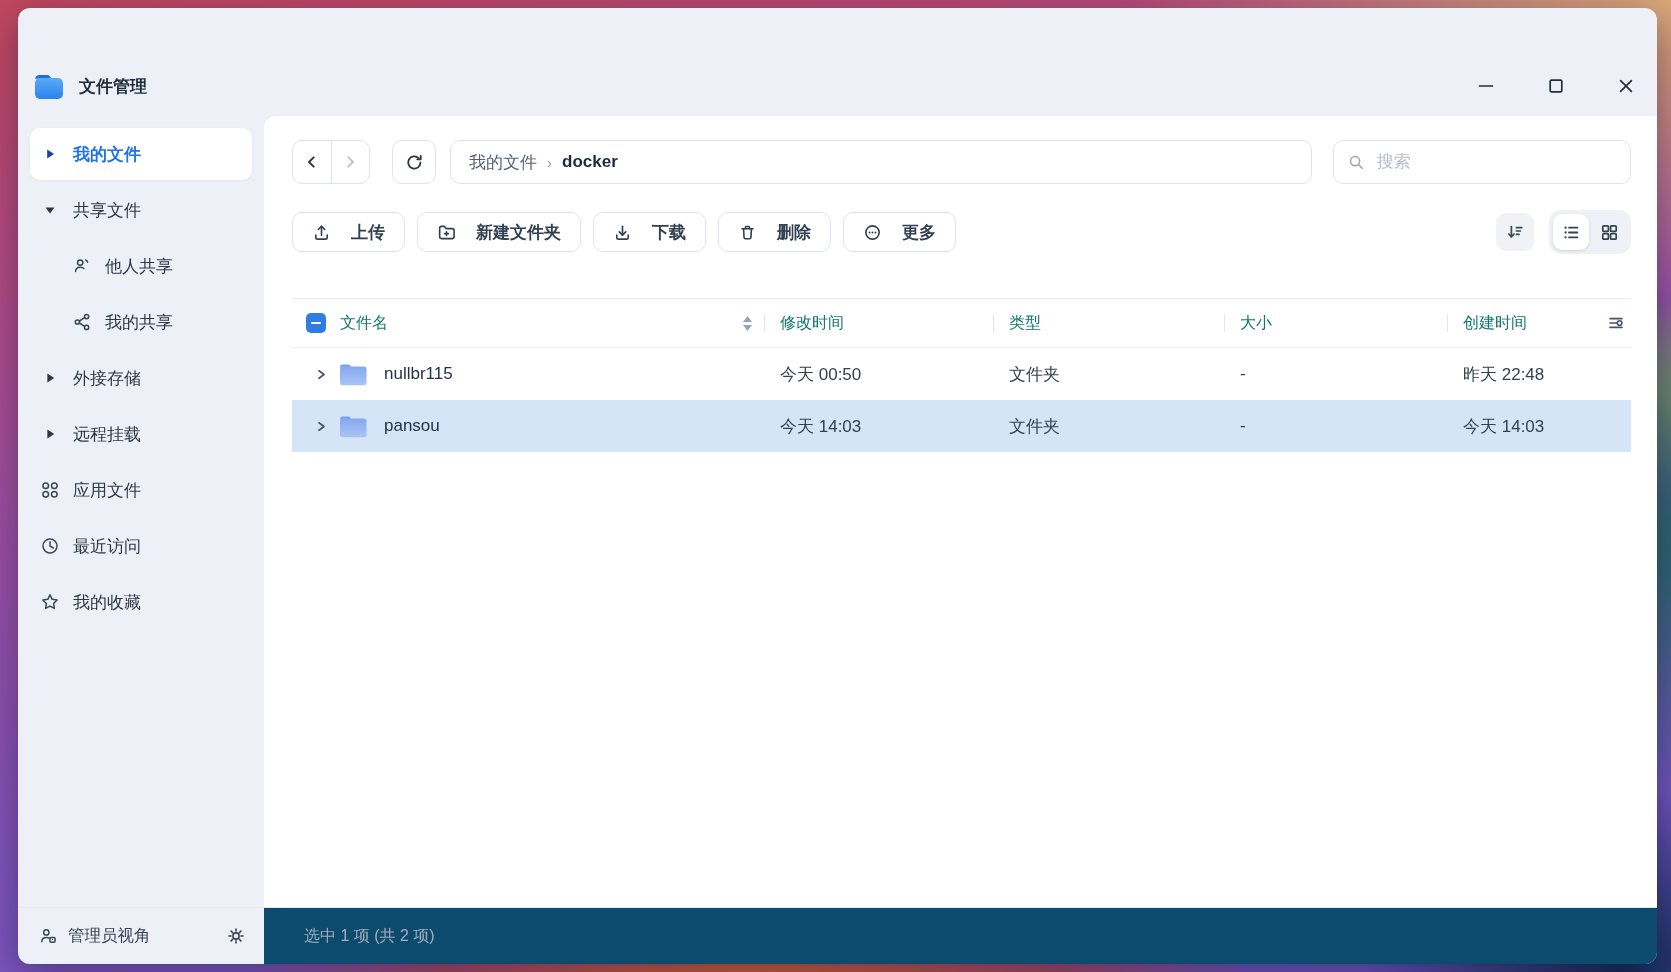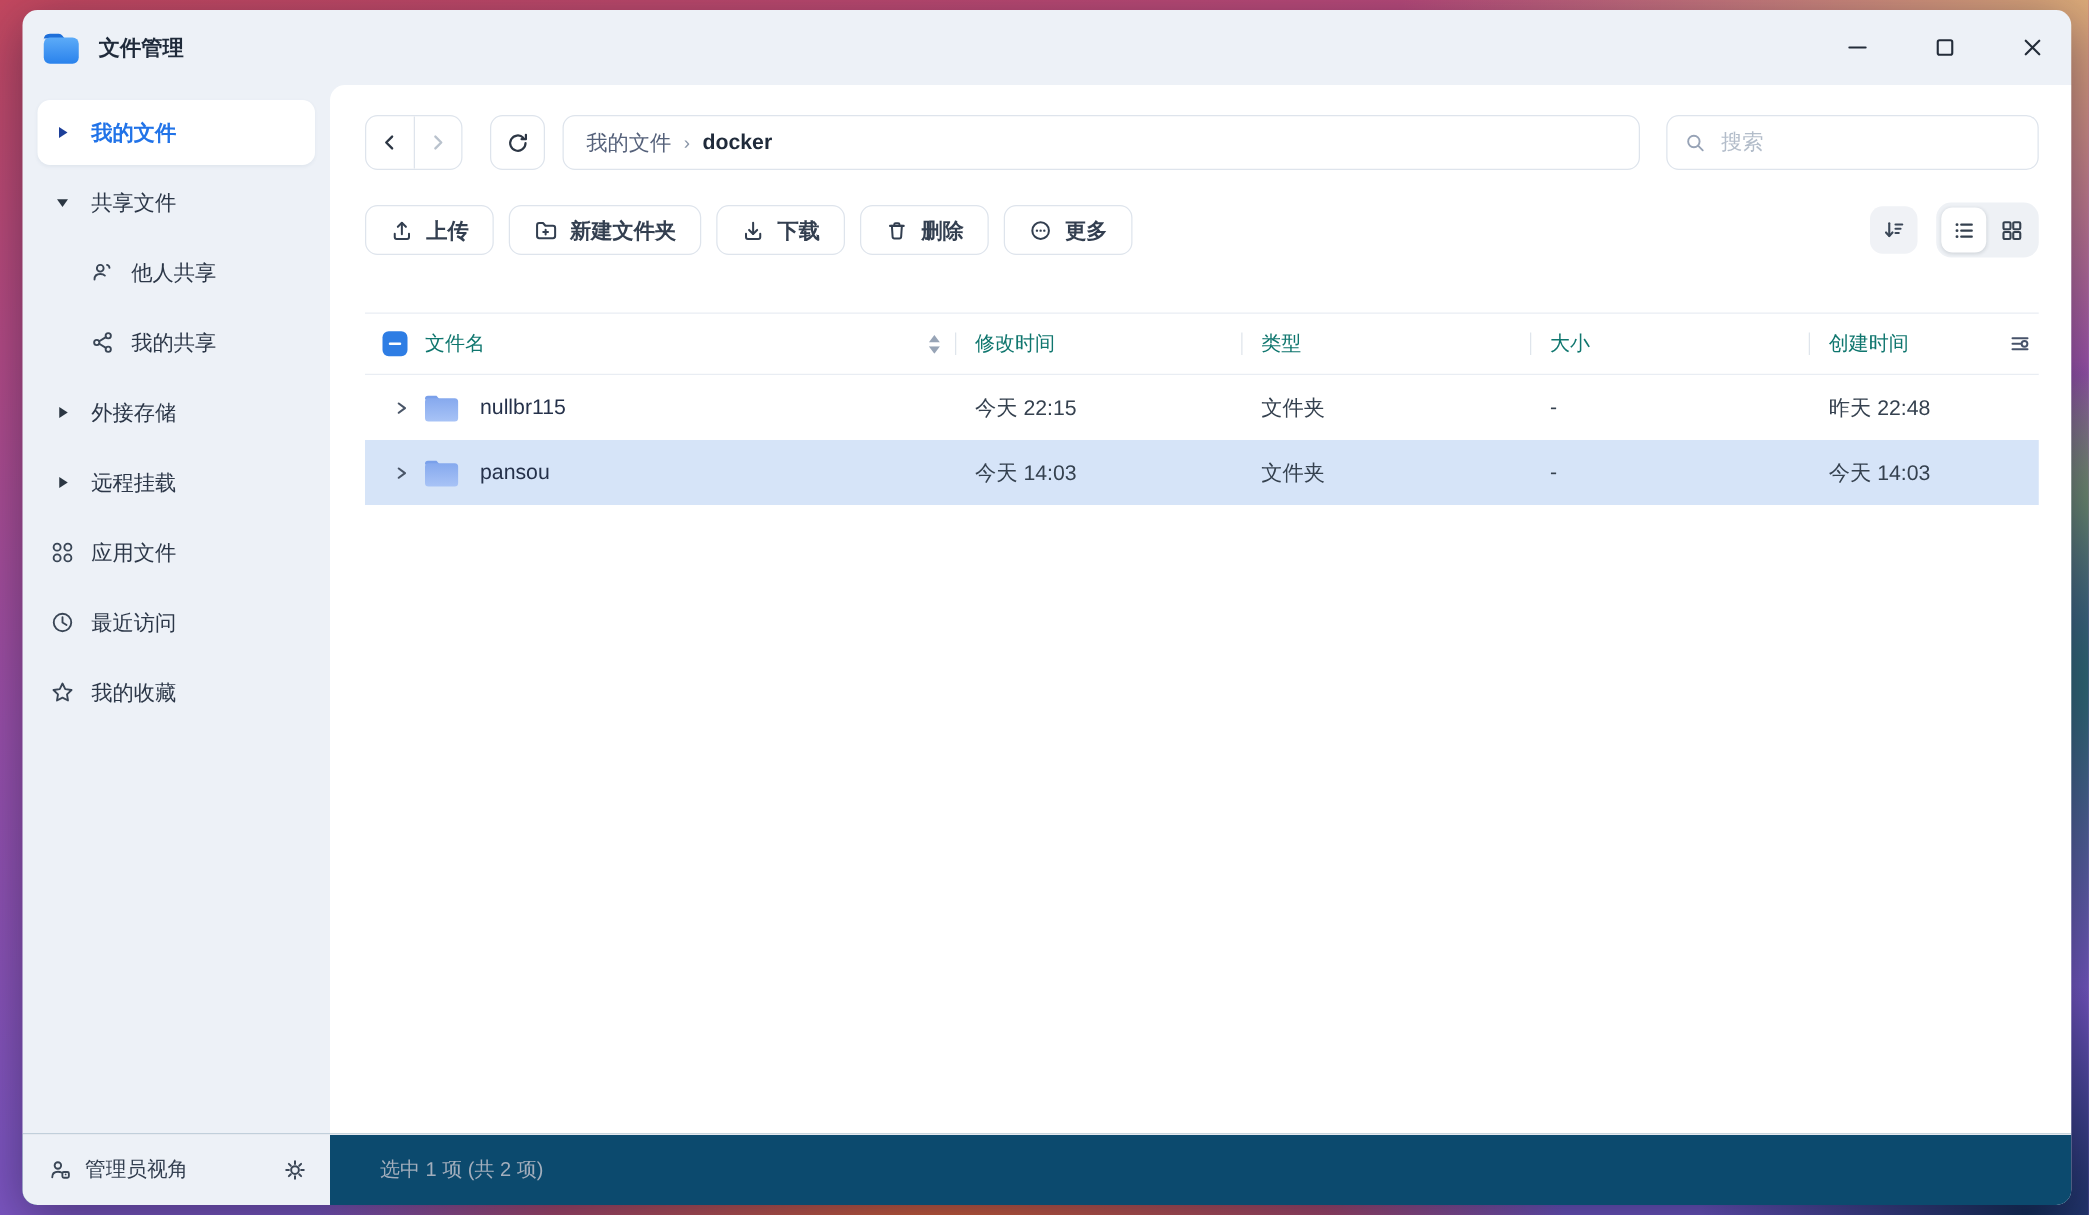--- a/index.html
+++ b/index.html
@@ -15,21 +15,21 @@
       radial-gradient(950px 520px at 100% 0%, #dcab79 0%, rgba(220,171,121,0) 58%),
       linear-gradient(170deg,#c4485f 0%,#b54b86 22%,#9a50ab 46%,#7f55c0 72%,#6a55c5 100%);
   }
   .window{
     position:absolute;left:18px;top:8px;width:1639px;height:956px;
     border-radius:12px;overflow:hidden;background:#edf1f7;
     box-shadow:0 10px 42px rgba(15,18,38,.45);
     display:flex;flex-direction:column;
   }
   
-  .titlebar{height:60px;flex:0 0 auto;display:flex;align-items:center;padding:0 22px 0 14px;}
+  .titlebar{height:60px;flex:0 0 auto;display:flex;align-items:center;padding:0 22px 0 14px;margin-top:48px;}
   .app-icon{width:34px;height:30px;margin-right:13px;flex:0 0 auto;}
   .app-title{font-size:17px;font-weight:700;color:#1f2a3a;}
   .win-controls{margin-left:auto;display:flex;align-items:center;gap:52px;}
   .wc{width:18px;height:18px;display:flex;align-items:center;justify-content:center;cursor:pointer;}
   
   .mid{flex:1;display:flex;min-height:0;}
   .sidebar{width:246px;flex:0 0 auto;padding:12px;box-sizing:border-box;}
   .sb-item{height:52px;margin-bottom:4px;display:flex;align-items:center;padding:0 8px 0 10px;
     border-radius:10px;font-size:17px;color:#2c3748;cursor:pointer;}
   .sb-item .slot{width:20px;height:20px;margin-right:13px;display:flex;align-items:center;justify-content:center;flex:0 0 auto;}
@@ -45,21 +45,21 @@
   .refreshbtn{width:44px;height:44px;border:1px solid #dee4ec;border-radius:10px;margin-left:22px;display:flex;align-items:center;justify-content:center;box-sizing:border-box;background:#fff;cursor:pointer;}
   .breadcrumb{flex:1;height:44px;border:1px solid #dee4ec;border-radius:10px;margin-left:14px;display:flex;align-items:center;padding:0 18px;box-sizing:border-box;font-size:17px;background:#fff;min-width:0;}
   .bc-root{color:#55617a;cursor:pointer;}
   .bc-sep{margin:0 10px;color:#8a96a8;font-size:15px;}
   .bc-cur{color:#1f2a3a;font-weight:700;}
   .searchbox{width:298px;height:44px;border:1px solid #dee4ec;border-radius:10px;margin-left:21px;display:flex;align-items:center;padding:0 14px;box-sizing:border-box;gap:10px;background:#fff;flex:0 0 auto;}
   .searchbox input{border:none;outline:none;background:transparent;font-size:17px;color:#ef4444;width:100%;font-family:inherit;}
   .searchbox input::placeholder{color:#b3bdca;}
   
   .toolbar{display:flex;align-items:center;margin-top:26px;height:44px;}
-  .tbtn{height:40px;border:1px solid #dee4ec;border-radius:10px;background:#fff;display:flex;align-items:center;gap:10px;padding:0 19px;font-size:17px;font-weight:600;color:#333f50;margin-right:12px;cursor:pointer;box-sizing:border-box;}
+  .tbtn{height:40px;border:1px solid #dee4ec;border-radius:10px;background:#fff;display:flex;align-items:center;gap:20px;padding:0 19px;font-size:17px;font-weight:600;color:#333f50;margin-right:12px;cursor:pointer;box-sizing:border-box;}
   .tbtn svg{flex:0 0 auto;}
   .right-tools{margin-left:auto;display:flex;align-items:center;}
   .sortbtn{width:38px;height:38px;border-radius:10px;background:#f0f2f6;display:flex;align-items:center;justify-content:center;margin-right:15px;cursor:pointer;}
   .viewtoggle{height:44px;background:#eef1f5;border-radius:12px;padding:4px;display:flex;gap:2px;box-sizing:border-box;}
   .vseg{width:36px;height:36px;border-radius:9px;display:flex;align-items:center;justify-content:center;cursor:pointer;}
   .vseg.active{background:#fff;box-shadow:0 1px 3px rgba(30,40,60,.14);}
   
   .grid5{display:grid;grid-template-columns:472px 229px 231px 223px 1fr;align-items:center;}
   .listhead{margin-top:44px;height:48px;border-top:1px solid #e9edf3;border-bottom:1px solid #e9edf3;color:#0f766e;font-size:16px;}
   .hname{display:flex;align-items:center;height:100%;padding-left:14px;box-sizing:border-box;}
@@ -387,21 +387,21 @@
                 </svg>
             </span>
             <span class="row-folder">
               <svg width="30" height="25" viewBox="0 0 30 25">
                   <path d="M2 5 q0-2.4 2.4-2.4 h6.8 l2.6 3 H2z" fill="#7aa0ea"></path>
                   <rect x="2" y="4.6" width="26.5" height="18.6" rx="2.8" fill="url(#folderGrad)"></rect>
                 </svg>
             </span>
             <span class="fname">nullbr115</span>
           </div>
-          <div class="cell">今天 22:15</div>
+          <div class="cell">今天 00:50</div>
           <div class="cell">文件夹</div>
           <div class="cell">-</div>
           <div class="cell">昨天 22:48</div>
         </div>
 
         <div class="frow grid5 selected">
           <div class="cell-name">
             <span class="row-chev">
               <svg width="12" height="13" viewBox="0 0 12 13">
                   <path d="M4 2.8 L9 6.5 L4 10.2" stroke="#4a5668" stroke-width="1.7" fill="none" stroke-linecap="round" stroke-linejoin="round"></path>

